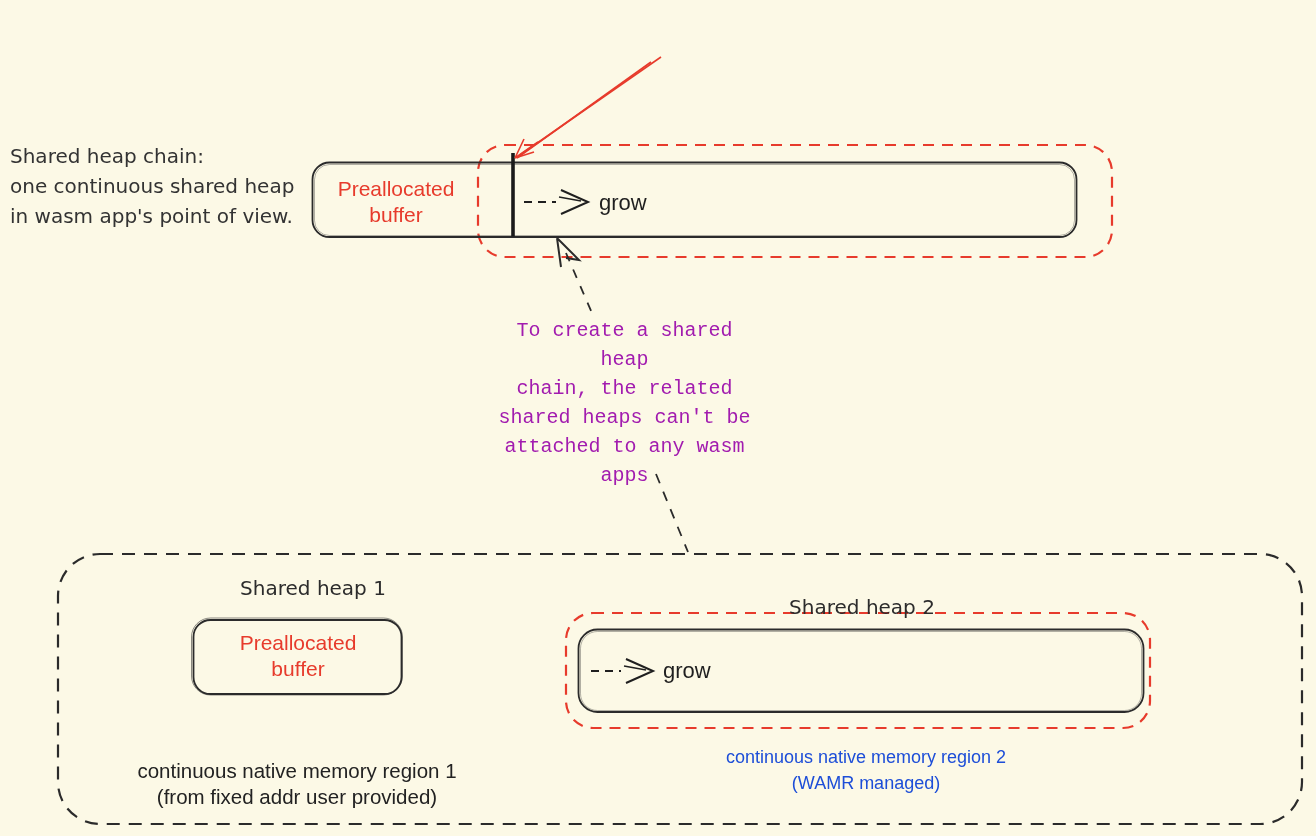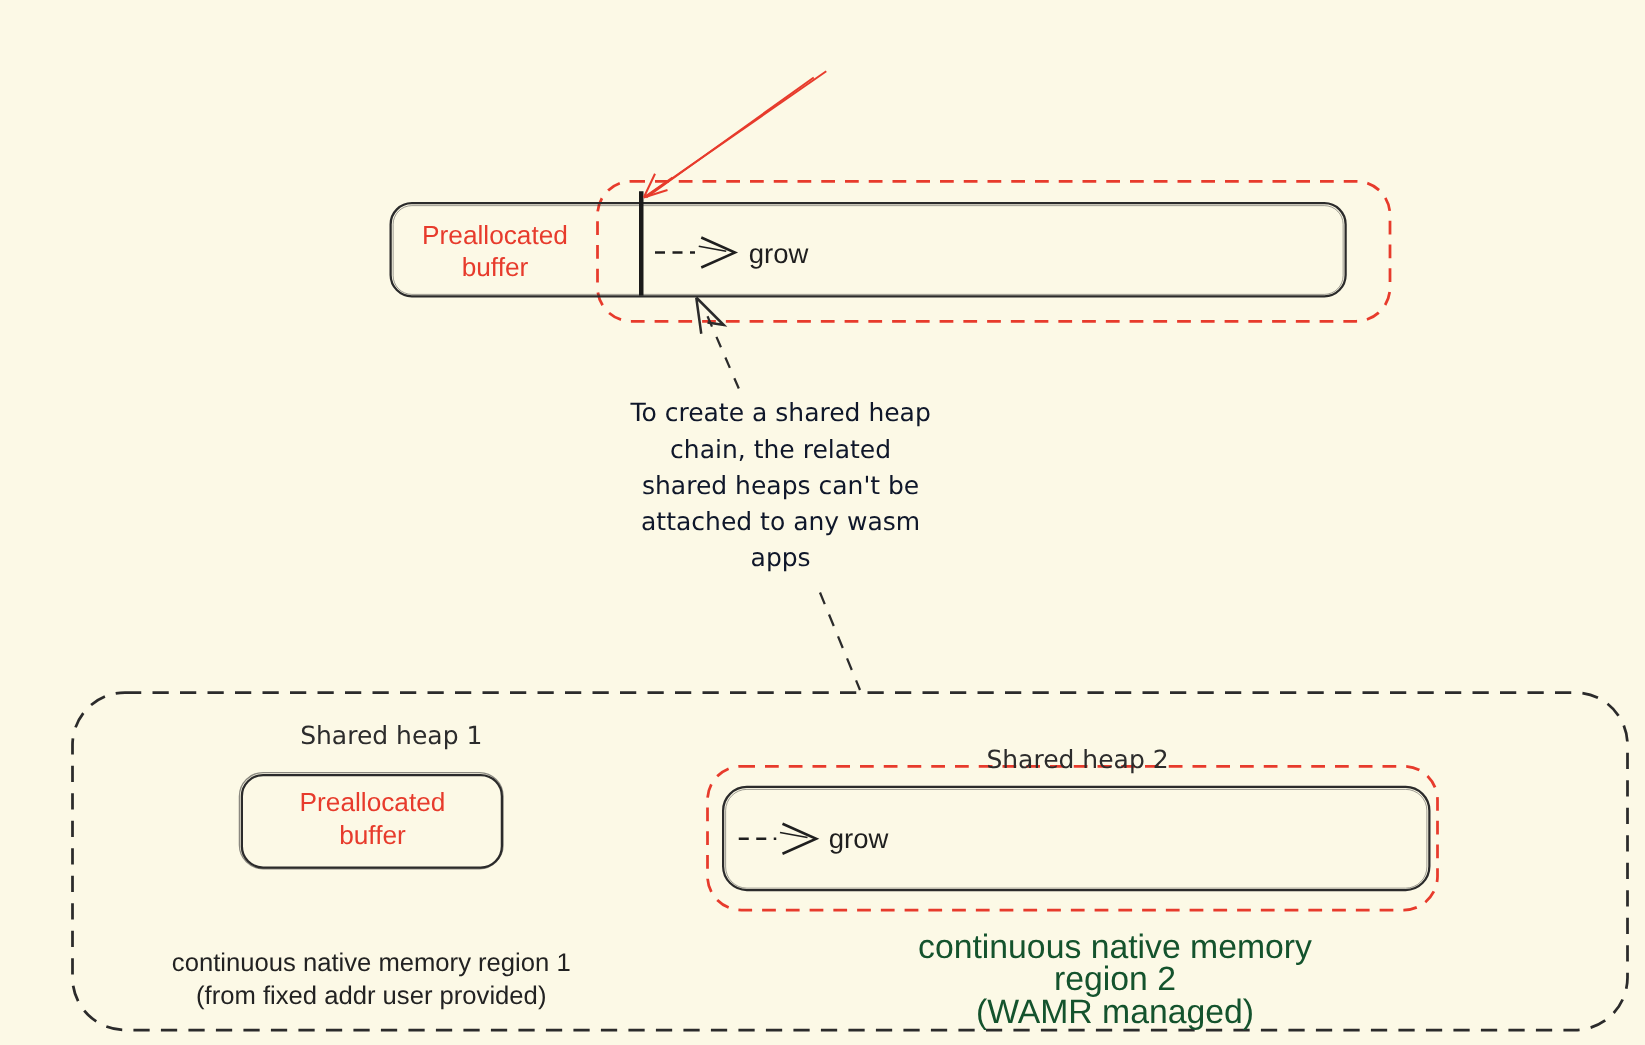--- a/index.html
+++ b/index.html
@@ -24,26 +24,26 @@
   }
   .center { text-align: center; }
   .red { color: #e73b2c; }
   .rounded-font { font-family: "DejaVu Sans", sans-serif; }
   .plain-font { font-family: "Liberation Sans", sans-serif; }
 
   .malloc-label   { left: 505px; top: 24px;  width: 240px; font-size: 23px; }
   .chain-note     { left: 10px;  top: 141px; width: 302px; font-size: 20px; line-height: 30px; color: #333; }
   .prealloc-top   { left: 315px; top: 176px; width: 162px; font-size: 21px; line-height: 26px; }
   .grow-top       { left: 599px; top: 190px; font-size: 22px; color: #1f1f1f; }
-  .detach-note    { left: 497px; top: 316px; width: 255px; font-size: 20px; line-height: 29px; color: #0f172a; }
+  .detach-note    { left: 497px; top: 316px; width: 255px; font-size: 20px; line-height: 29px; color: #a21caf; font-family: Liberation Mono, monospace; }
   .heap1-title    { left: 213px; top: 576px; width: 200px; font-size: 20px; }
   .heap2-title    { left: 762px; top: 576px; width: 200px; font-size: 20px; margin-top: 19px; }
   .prealloc-bot   { left: 196px; top: 630px; width: 204px; font-size: 21px; line-height: 26px; }
   .region1-note   { left: 122px; top: 714px; width: 350px; font-size: 20.5px; line-height: 26px; color: #222; margin-top: 44px; }
-  .region2-note   { left: 717px; top: 744px; width: 350px; font-size: 27px; line-height: 26px; color: #14532d; }
+  .region2-note   { left: 691px; top: 744px; width: 350px; font-size: 18px; line-height: 26px; color: #1d4ed8; }
   .grow-bot       { left: 663px; top: 658px; font-size: 22px; color: #1f1f1f; }
 </style>
 </head>
 <body>
 
 <div id="canvas">
 
   <svg id="shapes" viewBox="0 0 1316 836" xmlns="http://www.w3.org/2000/svg">
 
     <rect x="478" y="145" width="634" height="112" rx="27" fill="none" stroke="#e73b2c" stroke-width="2.2" stroke-dasharray="11 8"></rect>
@@ -79,20 +79,23 @@
     <rect x="580.5" y="631.5" width="561" height="79" rx="17" fill="none" stroke="#2b2b2b" stroke-width="0.8" opacity="0.45"></rect>
 
     <g stroke="#1f1f1f" fill="none">
       <line x1="591" y1="671" x2="621" y2="671" stroke-width="2" stroke-dasharray="8 6"></line>
       <path d="M626,659 L653,671 L626,683" stroke-width="2"></path>
       <path d="M624,666 L646,670" stroke-width="1.4"></path>
     </g>
   </svg>
 
 
+  <div class="txt rounded-font chain-note">Shared heap chain:
+one continuous shared heap
+in wasm app's point of view.</div>
 
   <div class="txt center red plain-font prealloc-top">Preallocated
 buffer</div>
 
   <div class="txt plain-font grow-top">grow</div>
 
   <div class="txt center rounded-font detach-note">To create a shared heap
 chain, the related
 shared heaps can't be
 attached to any wasm

